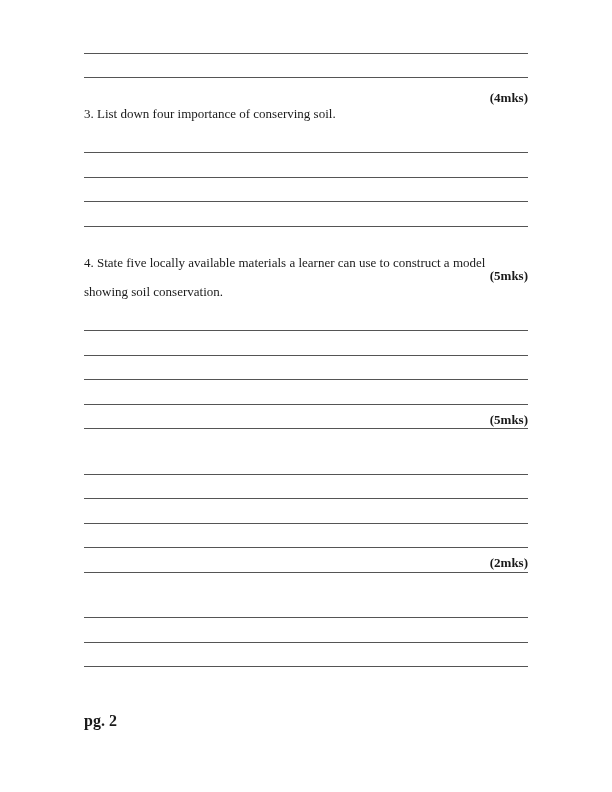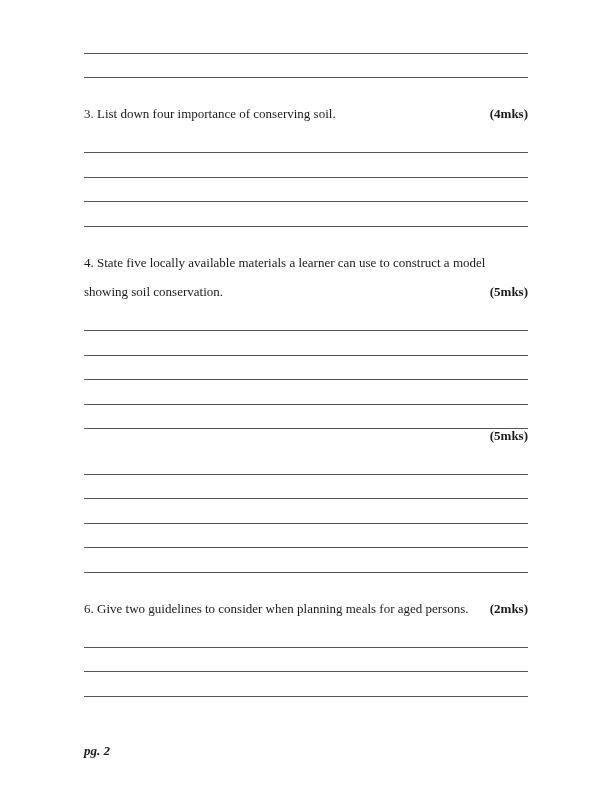--- a/index.html
+++ b/index.html
@@ -32,28 +32,27 @@
     font-size: 13px;
     line-height: 29.5px;
     width: 100%;
   }
   .q-text {
     display: inline;
   }
   .q-marks {
     position: absolute;
     right: 0;
-    bottom: 0;
+    bottom: 16px;
     font-weight: bold;
   }
   .footer {
     margin-top: 46px;
-    font-size: 13px;
+    font-size: 16px;
     font-weight: bold;
-    font-style: italic;
     line-height: 16px;
   }
 </style>
 </head>
 <body>
 
 <div class="page" style="--ink: #1a1a1a; --rule: #555555; --page-bg: #ffffff;">
   <main>
       <div class="answer-lines-group">
         <div class="answer-line"></div>
@@ -75,21 +74,21 @@
         <div class="answer-line"></div>
       </div>
       <div class="question"><span class="q-marks">(5mks)</span></div>
       <div class="answer-lines-group">
         <div class="answer-line"></div>
         <div class="answer-line"></div>
         <div class="answer-line"></div>
         <div class="answer-line"></div>
         <div class="answer-line"></div>
       </div>
-      <div class="question"><span class="q-text">6. Give two guidelines to consider when planning meals for aged persons.</span><span class="q-marks">(2mks)</span></div>
+      <div class="question"><span class="q-marks">(2mks)</span></div>
       <div class="answer-lines-group">
         <div class="answer-line"></div>
         <div class="answer-line"></div>
         <div class="answer-line"></div>
       </div>
     </main>
   <div class="footer">pg. 2</div>
 </div>
 
 </body></html>

